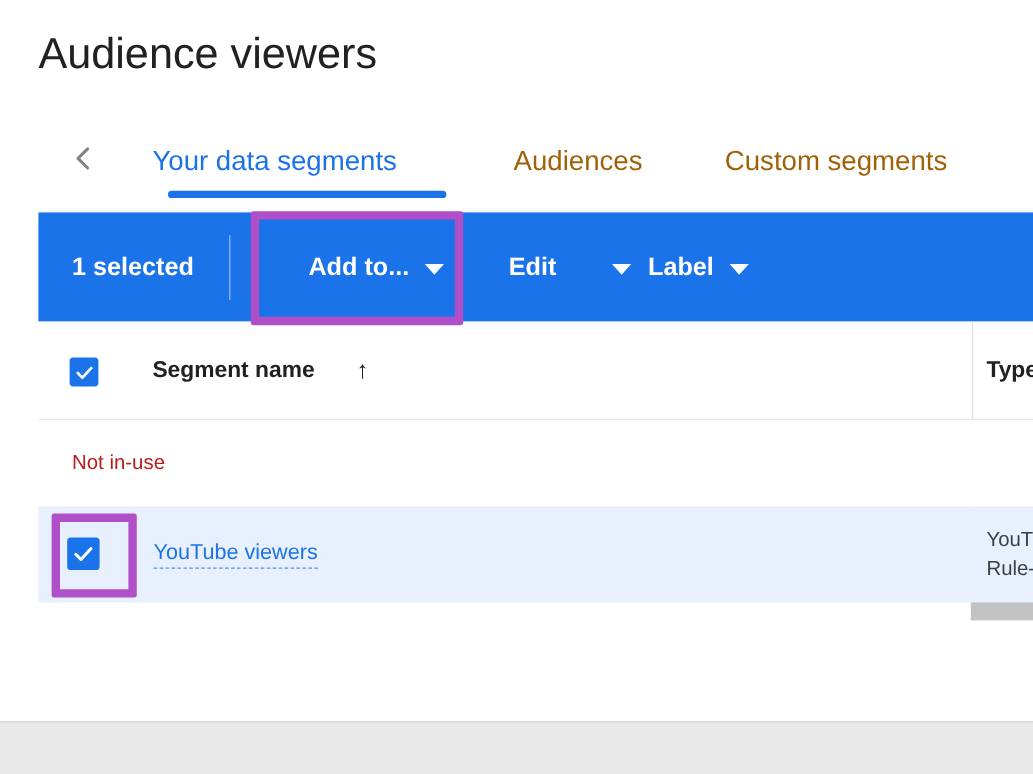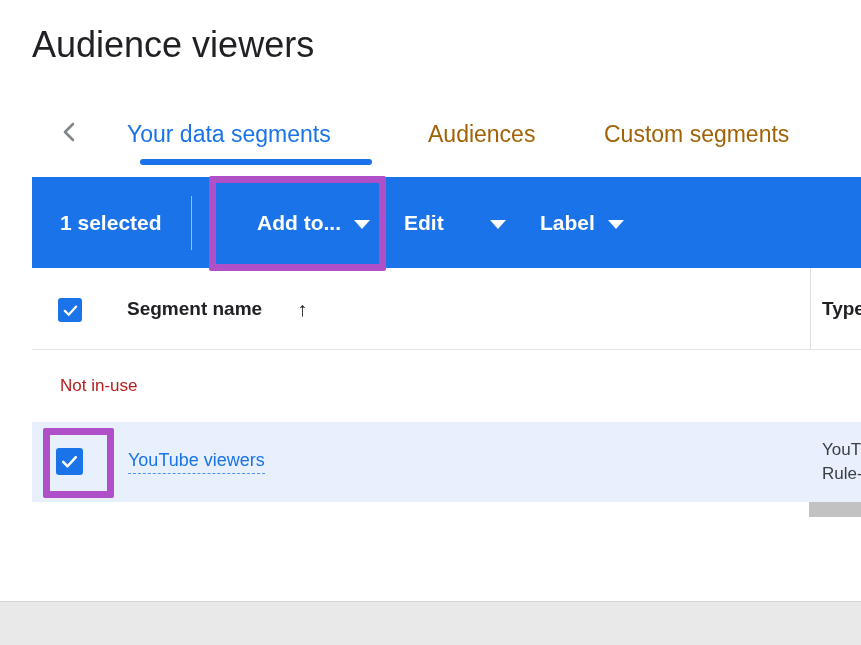--- a/index.html
+++ b/index.html
@@ -34,21 +34,21 @@
   .tab-3{left:604px;}
   .tab-indicator{left:140px;top:159px;width:232px;height:6px;background:var(--accent-blue);border-radius:3px;}
 
   
   .action-bar{left:32px;top:177px;width:829px;height:91px;background:var(--accent-blue);}
   .bar-item{top:177px;height:91px;display:flex;align-items:center;color:#fff;font-size:21px;font-weight:700;white-space:nowrap;}
   .bar-selected-count{left:60px;}
   .bar-divider{left:191px;top:196px;width:1px;height:54px;background:rgba(255,255,255,.55);}
   .bar-btn{cursor:pointer;}
   .bar-btn-addto{left:237px;margin-left:20px;}
-  .bar-btn-edit{left:404px;gap:33px;}
+  .bar-btn-edit{left:424px;gap:33px;}
   .bar-btn-label{left:540px;}
   .caret{width:0;height:0;border-left:8px solid transparent;border-right:8px solid transparent;border-top:9px solid #ffffff;margin-left:13px;margin-top:3px;}
 
   
   .table-header{left:32px;top:268px;width:829px;height:82px;background:#fff;border-bottom:1px solid #e3e3e3;}
   .checkbox{background:var(--accent-blue);border-radius:3px;display:flex;align-items:center;justify-content:center;cursor:pointer;}
   .header-checkbox{left:58px;top:298px;width:24px;height:24px;}
   .header-cell{top:268px;height:82px;display:flex;align-items:center;font-size:19px;font-weight:700;color:#202124;white-space:nowrap;cursor:pointer;gap:26px;}
   .segment-name-header{left:127px;}
   .sort-arrow{font-size:20px;font-weight:400;margin-left:9px;color:#202124;}

